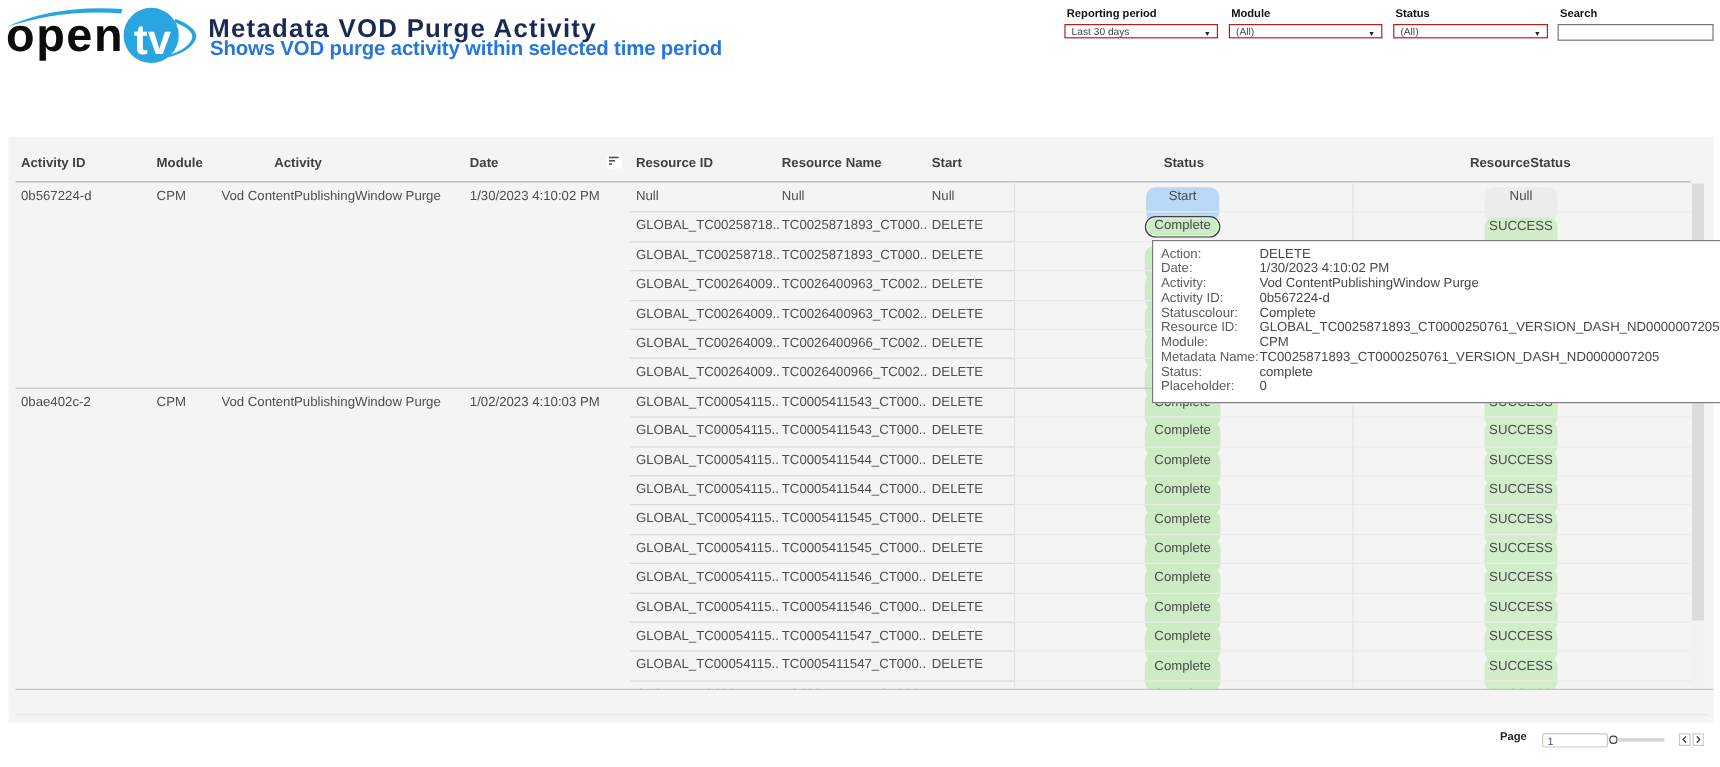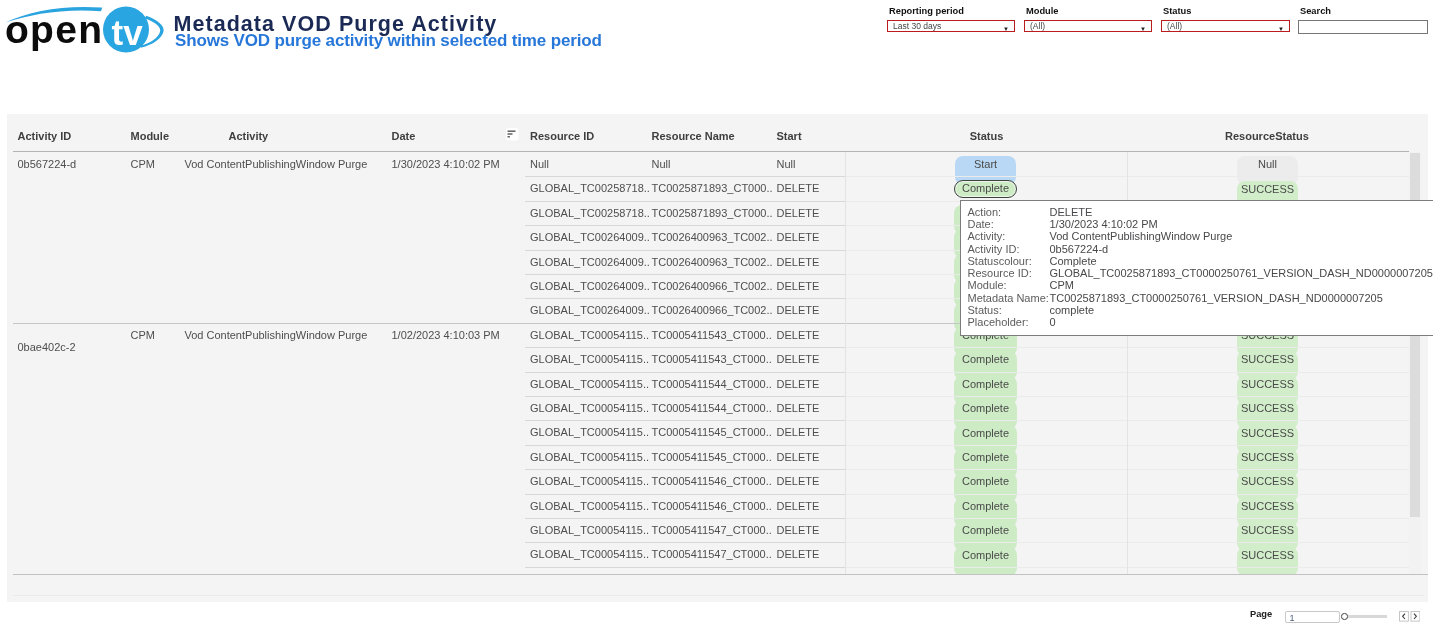--- a/index.html
+++ b/index.html
@@ -219,21 +219,21 @@
 <div class="pill green2" style="left:1237.0px;top:546.6px;width:61px;">SUCCESS</div>
 <div class="sepm" style="top:542.4px;"></div>
 <div class="sepr" style="top:542.4px;"></div>
 <div class="ct" style="left:530px;top:566.8px;">GLOBAL_TC00054115..</div>
 <div class="ct" style="left:651.5px;top:566.8px;">TC0005411547_CT000..</div>
 <div class="ct" style="left:776.5px;top:566.8px;">DELETE</div>
 <div class="pill green" style="left:954.0px;top:571.0px;width:63px;">Complete</div>
 <div class="pill green2" style="left:1237.0px;top:571.0px;width:61px;">SUCCESS</div>
 <div class="sepm" style="top:566.8px;"></div>
 <div class="sepr" style="top:566.8px;"></div>
-<div class="ct" style="left:17.5px;top:322.8px;margin-top:12px;">0bae402c-2</div>
+<div class="ct" style="left:17.5px;top:322.8px;">0bae402c-2</div>
 <div class="ct" style="left:130.5px;top:322.8px;">CPM</div>
 <div class="ct" style="left:184.5px;top:322.8px;">Vod ContentPublishingWindow Purge</div>
 <div class="ct" style="left:391.5px;top:322.8px;">1/02/2023 4:10:03 PM</div>
     </div>
   </div>
   <div class="vline" style="left:838.5px;top:38px;height:422px;"></div>
   <div class="vline" style="left:1120.5px;top:38px;height:422px;"></div>
   <div class="sbtrack"></div>
   <div class="sbthumb"></div>
   <div class="botline"></div>

